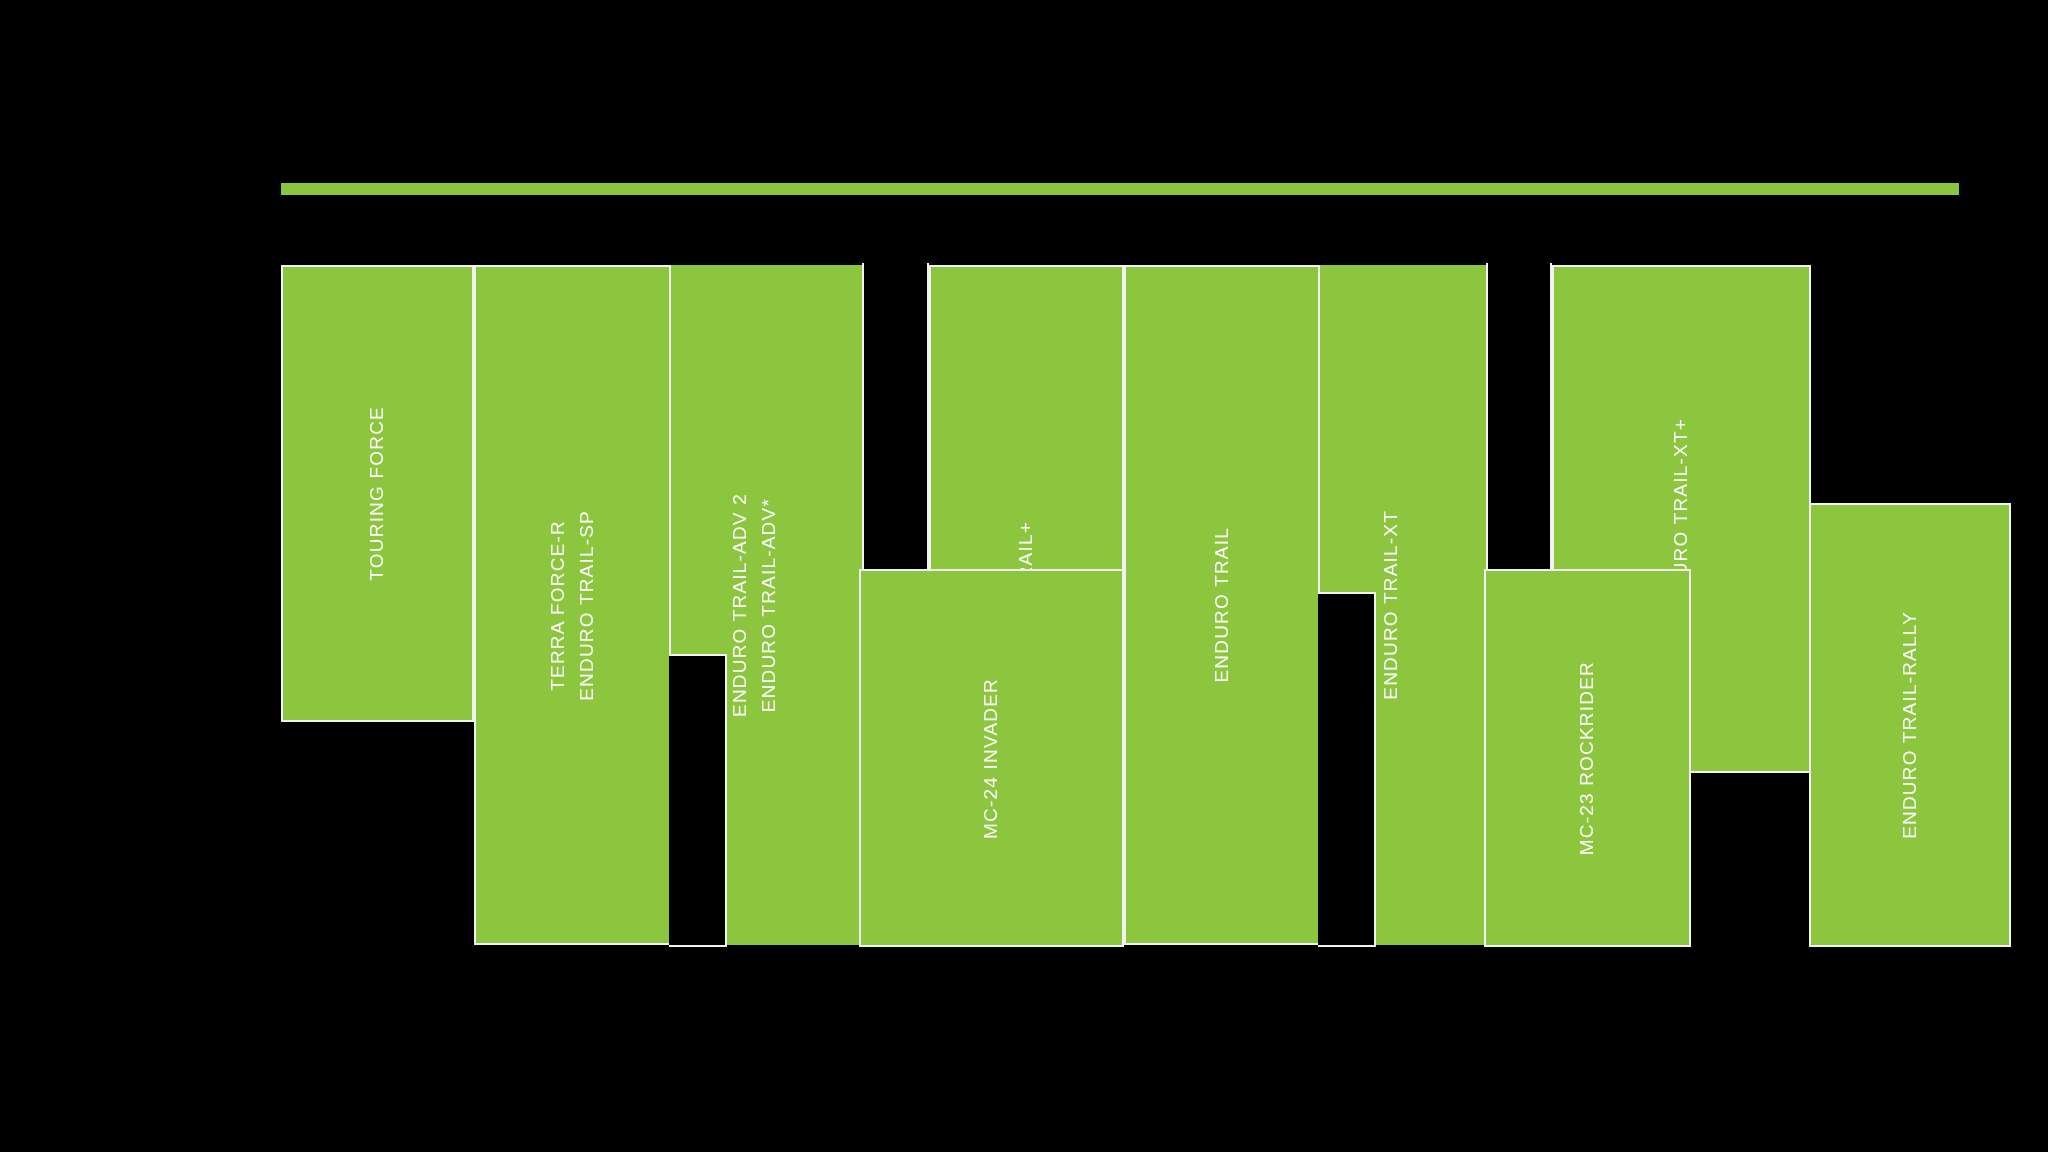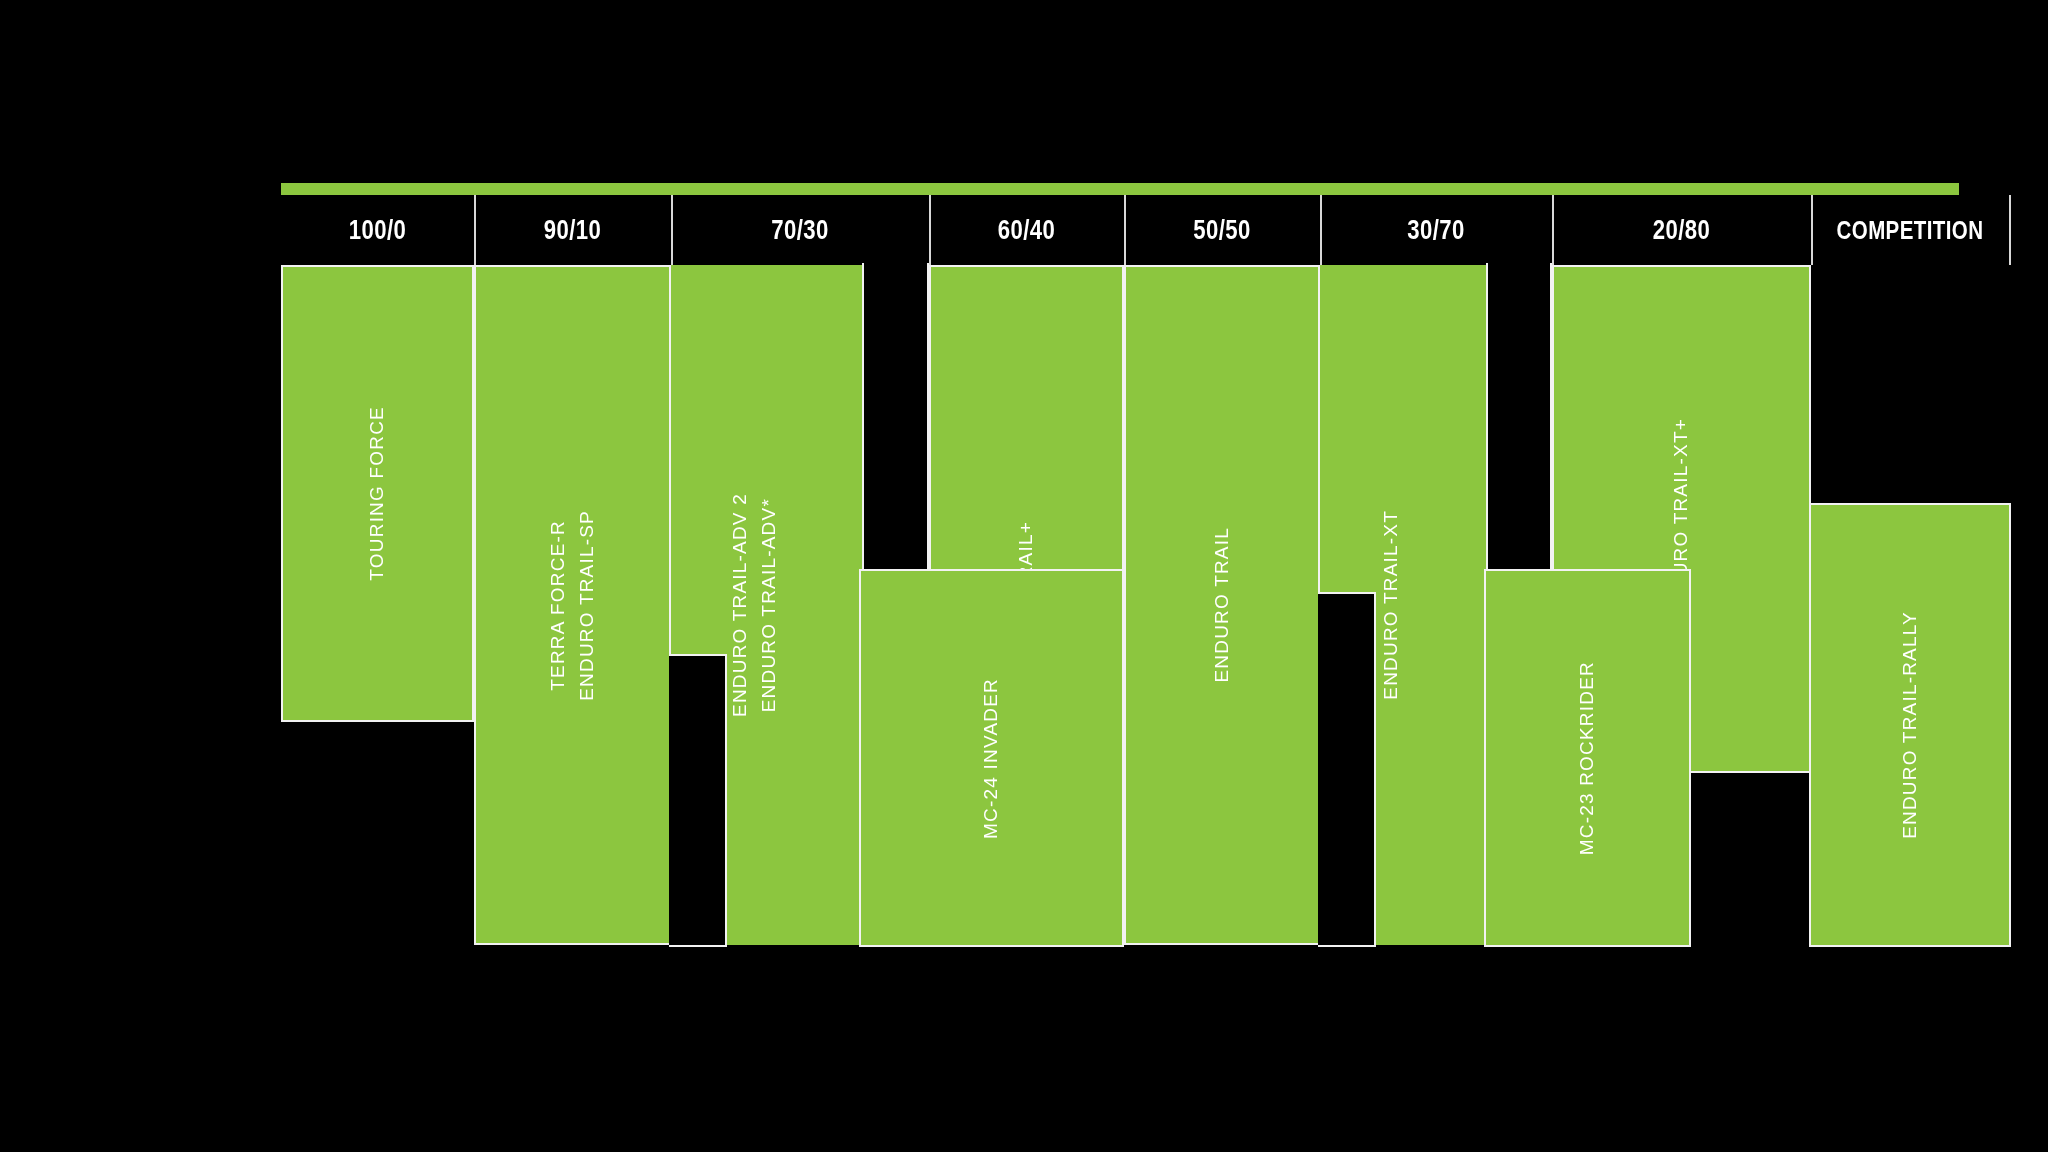--- a/index.html
+++ b/index.html
@@ -87,40 +87,20 @@
   .notch.nb-left{ border-left:none; }
   .notch.nb-top{ border-top:none; }
 </style>
 </head>
 <body>
 
 <div id="stage">
 
   <div class="top-rule" style="left:281px; top:183px; width:1678px; height:12px;"></div>
 
-  <div class="header-band" style="left:281px; top:195px; width:1678px; height:70px;">
-
-    <div class="hdr-div" style="left:193px;"></div>
-    <div class="hdr-div" style="left:390px;"></div>
-    <div class="hdr-div" style="left:648px;"></div>
-    <div class="hdr-div" style="left:843px;"></div>
-    <div class="hdr-div" style="left:1039px;"></div>
-    <div class="hdr-div" style="left:1271px;"></div>
-    <div class="hdr-div" style="left:1530px;"></div>
-    <div class="hdr-div" style="left:1728px;"></div>
-
-    <div class="hdr-cell" style="left:0px; width:193px;">100/0</div>
-    <div class="hdr-cell" style="left:193px; width:197px;">90/10</div>
-    <div class="hdr-cell" style="left:390px; width:258px;">70/30</div>
-    <div class="hdr-cell" style="left:648px; width:195px;">60/40</div>
-    <div class="hdr-cell" style="left:843px; width:196px;">50/50</div>
-    <div class="hdr-cell" style="left:1039px; width:232px;">30/70</div>
-    <div class="hdr-cell" style="left:1271px; width:259px;">20/80</div>
-    <div class="hdr-cell" style="left:1530px; width:198px; font-size:25px;">COMPETITION</div>
-  </div>
 
   <div class="plot" style="left:281px; top:265px; width:1678px; height:680px;">
 
     <div class="bar" style="left:0px; top:0px; width:193px; height:457px;">
       <span class="vlabel">TOURING FORCE</span>
     </div>
 
     <div class="bar" style="left:193px; top:0px; width:197px; height:680px;">
       <span class="vstack">
         <span class="vlabel">TERRA FORCE-R</span>

